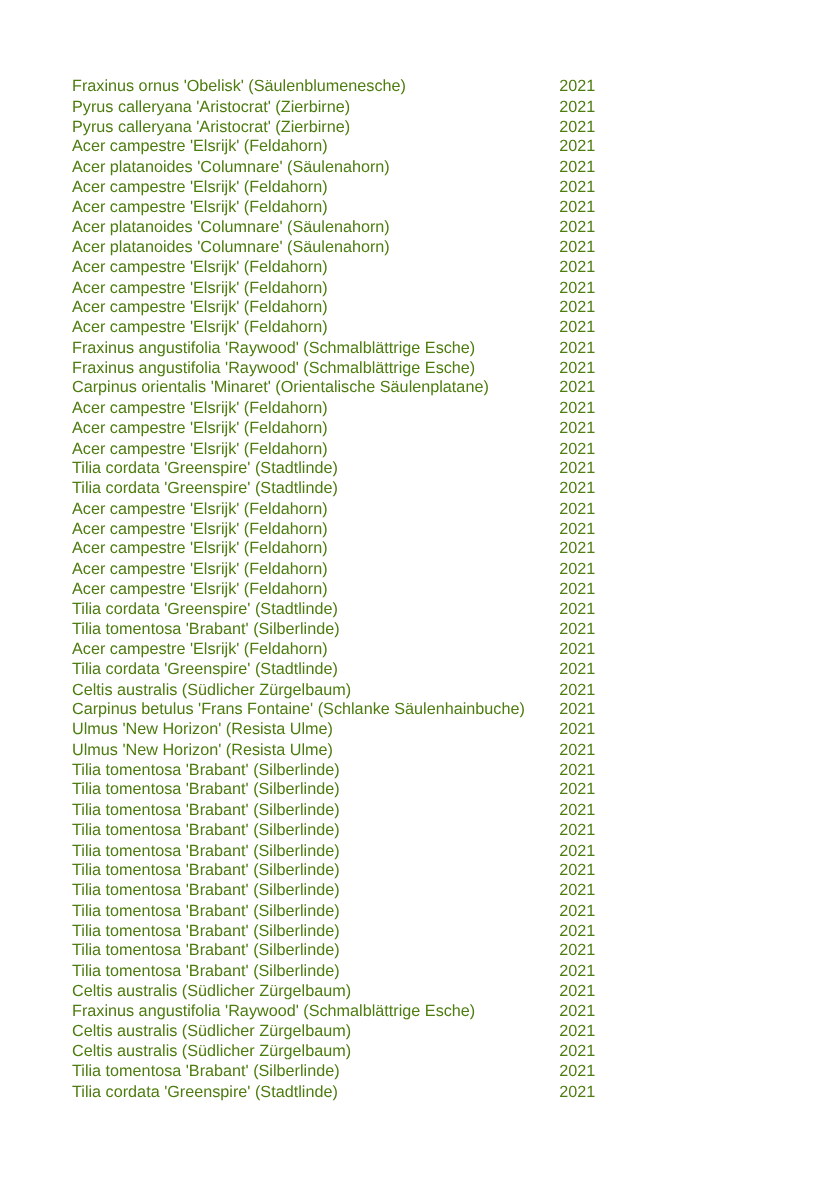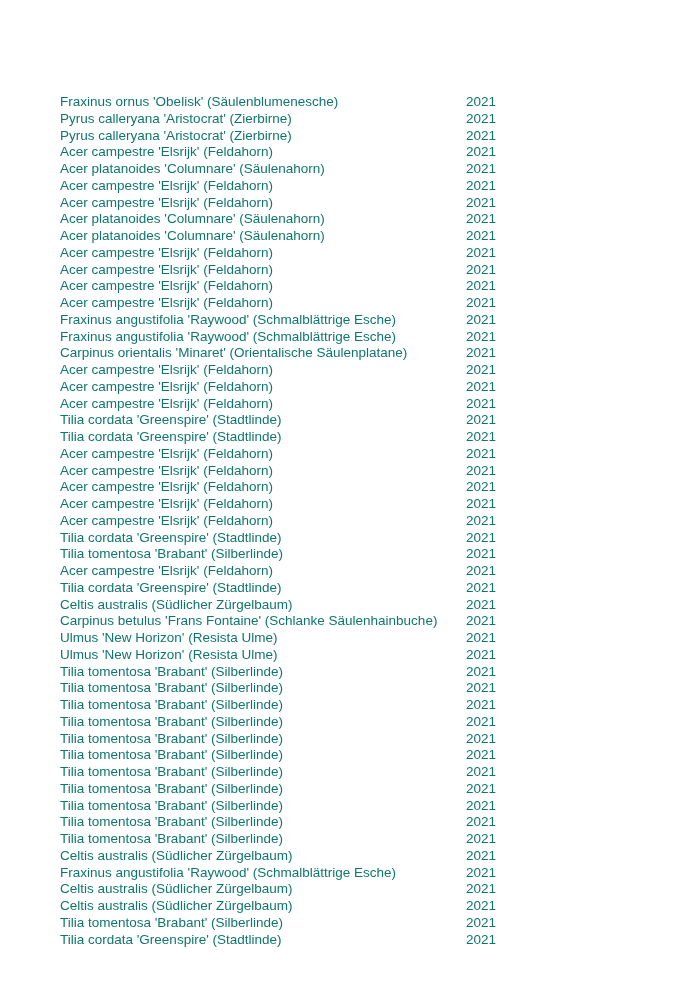--- a/index.html
+++ b/index.html
@@ -25,30 +25,29 @@
     position: absolute;
     left: 60px;
     top: 64px;
   }
   .row {
     display: flex;
     align-items: baseline;
     height: 16.76px;
     line-height: 16.76px;
     font-size: 13.5px;
-    color: #0f766e;
+    color: #4d7c0f;
     white-space: nowrap;
   }
   .species {
     flex: 0 0 406px;
     overflow: visible;
   }
   .year {
     flex: 0 0 auto;
-    margin-top: 30px;
   }
 </style>
 </head>
 <body>
 
 <div class="doc-page">
   <div class="tree-list">
       <div class="row">
     <span class="species">Fraxinus ornus 'Obelisk' (Säulenblumenesche)</span>
     <span class="year">2021</span>

